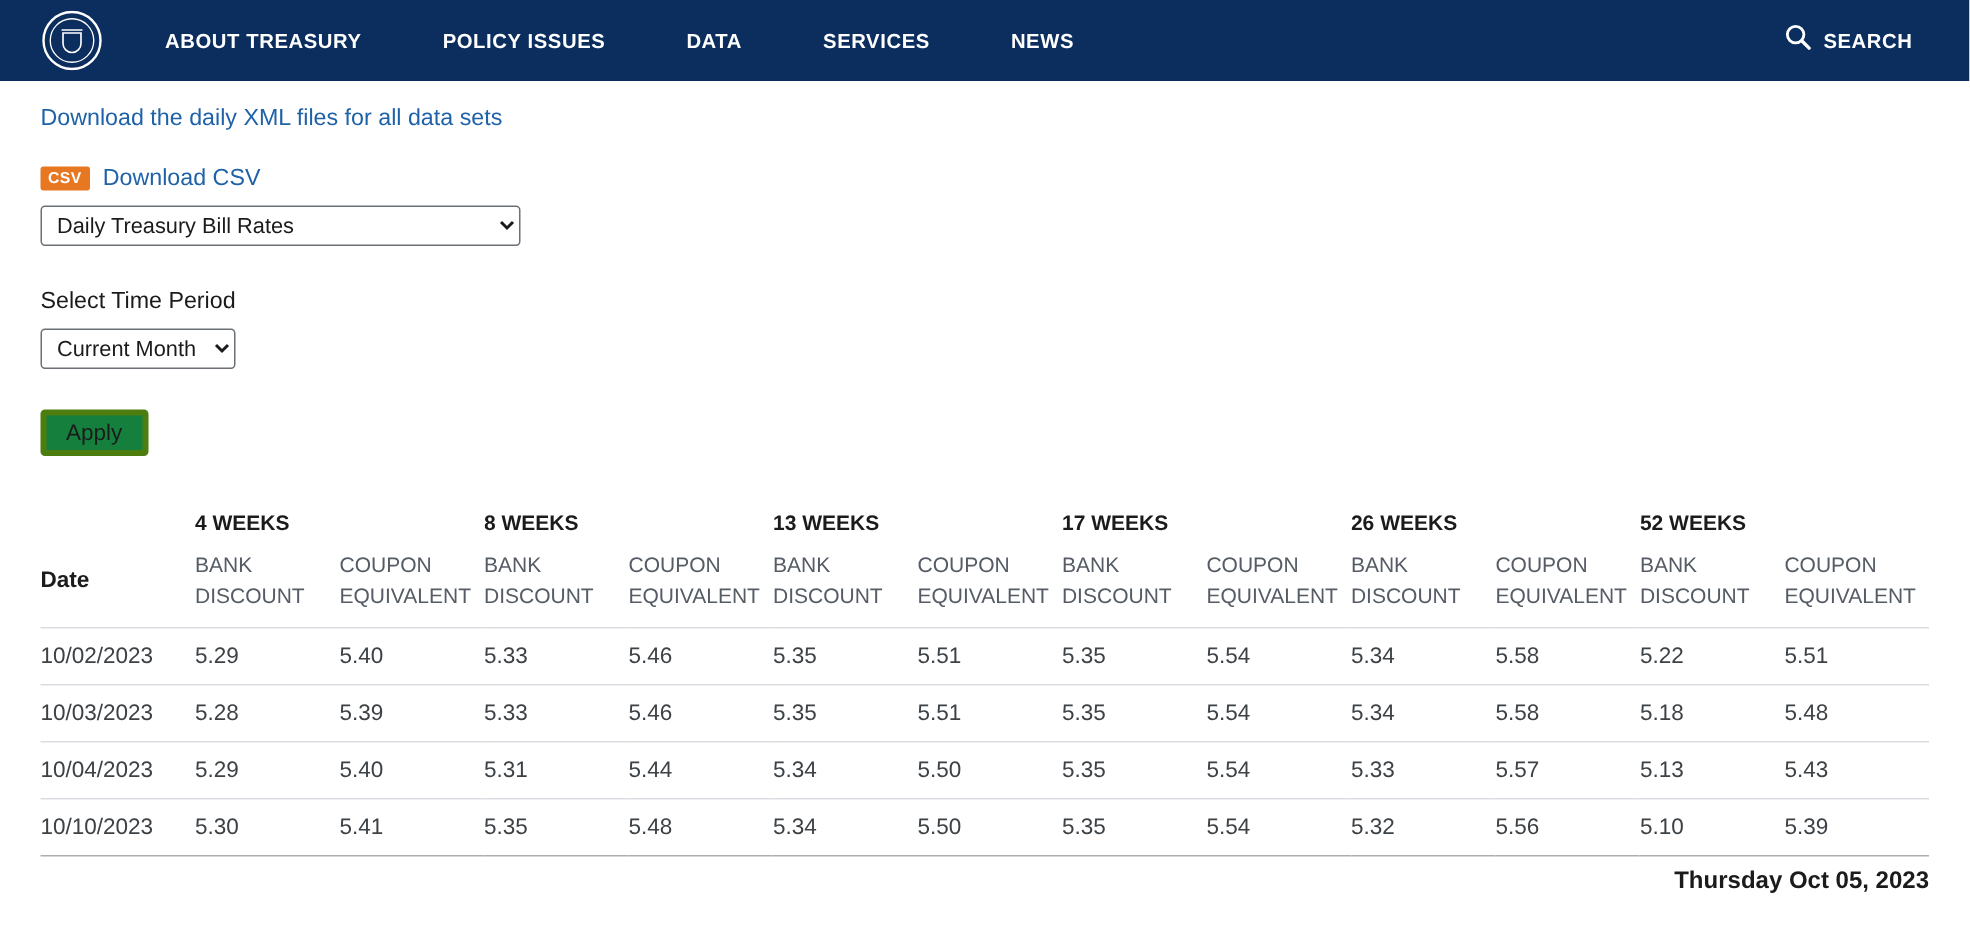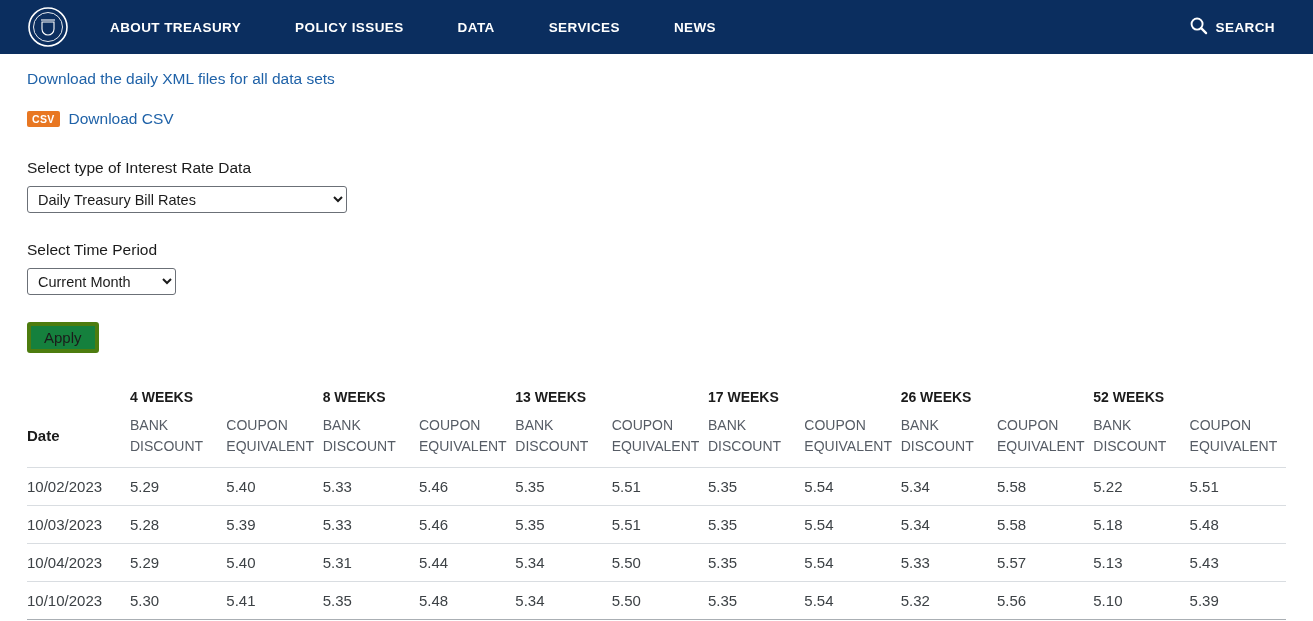--- a/index.html
+++ b/index.html
@@ -50,21 +50,21 @@
   .period-label{margin-top:28px;}
   select{
     margin-top:9px;display:block;
     height:27px;font-size:14.5px;
     font-family:"Liberation Sans","DejaVu Sans",sans-serif;
     color:var(--text-dark);
     border:1px solid #6b7077;border-radius:3px;background:#fff;
     padding:2px 6px;
   }
   .type-select{width:320px;}
-  .period-select{width:149px;}
+  .period-select{width:130px;}
   .apply-btn{
     margin-top:27px;
     font-family:"Liberation Sans","DejaVu Sans",sans-serif;
     font-size:15px;color:#1b1b1b;
     background:#15803d;border:4px solid #4d7c0f;border-radius:3px;
     padding:3px 13px;cursor:pointer;
   }
 
   
   .rates-table{
@@ -133,21 +133,20 @@
 
   <div class="xml-link-row">
     <a class="plain-link">Download the daily XML files for all data sets</a>
   </div>
 
   <div class="csv-row">
     <span class="csv-badge">CSV</span>
     <a class="plain-link">Download CSV</a>
   </div>
 
-  <div class="field-label type-label">Select type of Interest Rate Data</div>
   <select class="type-select">
     <option>Daily Treasury Bill Rates</option>
   </select>
 
   <div class="field-label period-label">Select Time Period</div>
   <select class="period-select">
     <option>Current Month</option>
   </select>
 
   <button class="apply-btn">Apply</button>

